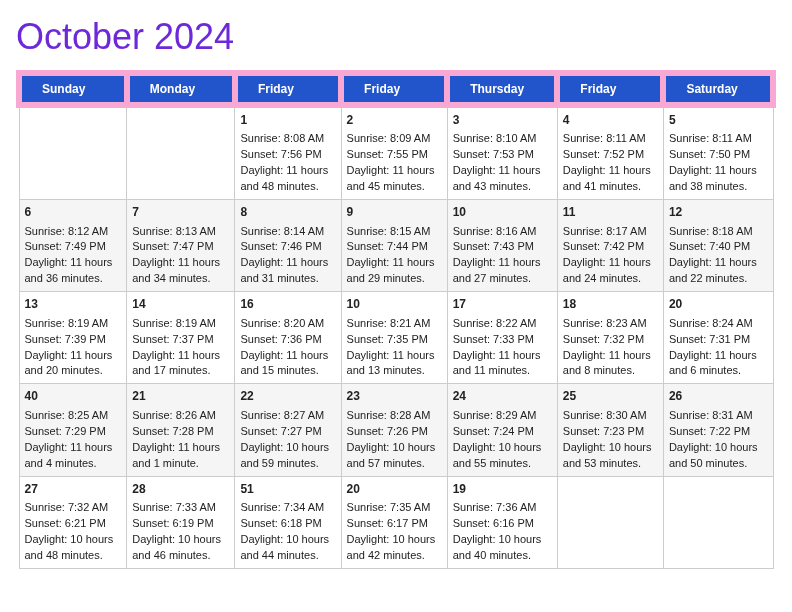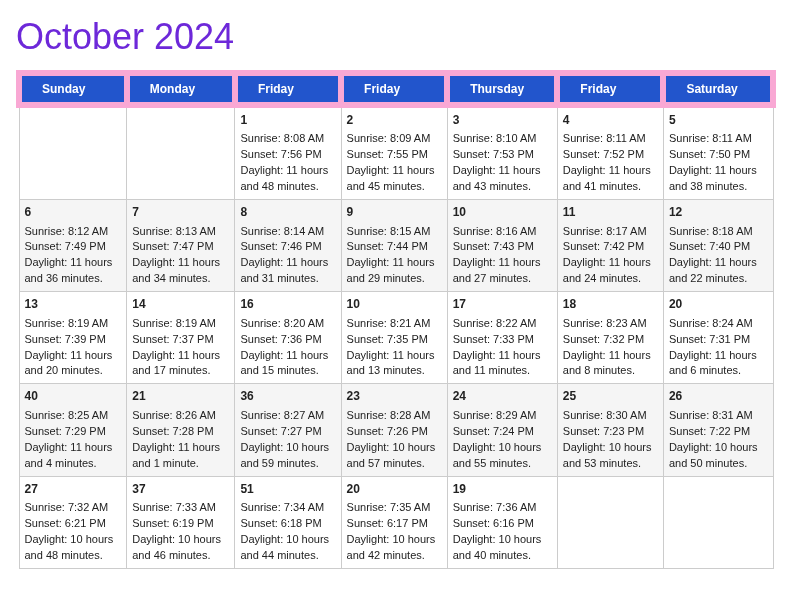--- a/index.html
+++ b/index.html
@@ -128,29 +128,29 @@
         <td><span class="day-num">14</span>Sunrise: 8:19 AM<br>Sunset: 7:37 PM<br>Daylight: 11 hours and 17 minutes.</td>
         <td><span class="day-num">16</span>Sunrise: 8:20 AM<br>Sunset: 7:36 PM<br>Daylight: 11 hours and 15 minutes.</td>
         <td><span class="day-num">10</span>Sunrise: 8:21 AM<br>Sunset: 7:35 PM<br>Daylight: 11 hours and 13 minutes.</td>
         <td><span class="day-num">17</span>Sunrise: 8:22 AM<br>Sunset: 7:33 PM<br>Daylight: 11 hours and 11 minutes.</td>
         <td><span class="day-num">18</span>Sunrise: 8:23 AM<br>Sunset: 7:32 PM<br>Daylight: 11 hours and 8 minutes.</td>
         <td><span class="day-num">20</span>Sunrise: 8:24 AM<br>Sunset: 7:31 PM<br>Daylight: 11 hours and 6 minutes.</td>
       </tr>
       <tr>
         <td><span class="day-num">40</span>Sunrise: 8:25 AM<br>Sunset: 7:29 PM<br>Daylight: 11 hours and 4 minutes.</td>
         <td><span class="day-num">21</span>Sunrise: 8:26 AM<br>Sunset: 7:28 PM<br>Daylight: 11 hours and 1 minute.</td>
-        <td><span class="day-num">36</span>Sunrise: 8:27 AM<br>Sunset: 7:27 PM<br>Daylight: 10 hours and 59 minutes.</td>
+        <td><span class="day-num">22</span>Sunrise: 8:27 AM<br>Sunset: 7:27 PM<br>Daylight: 10 hours and 59 minutes.</td>
         <td><span class="day-num">23</span>Sunrise: 8:28 AM<br>Sunset: 7:26 PM<br>Daylight: 10 hours and 57 minutes.</td>
         <td><span class="day-num">24</span>Sunrise: 8:29 AM<br>Sunset: 7:24 PM<br>Daylight: 10 hours and 55 minutes.</td>
         <td><span class="day-num">25</span>Sunrise: 8:30 AM<br>Sunset: 7:23 PM<br>Daylight: 10 hours and 53 minutes.</td>
         <td><span class="day-num">26</span>Sunrise: 8:31 AM<br>Sunset: 7:22 PM<br>Daylight: 10 hours and 50 minutes.</td>
       </tr>
       <tr>
         <td><span class="day-num">27</span>Sunrise: 7:32 AM<br>Sunset: 6:21 PM<br>Daylight: 10 hours and 48 minutes.</td>
-        <td><span class="day-num">37</span>Sunrise: 7:33 AM<br>Sunset: 6:19 PM<br>Daylight: 10 hours and 46 minutes.</td>
+        <td><span class="day-num">28</span>Sunrise: 7:33 AM<br>Sunset: 6:19 PM<br>Daylight: 10 hours and 46 minutes.</td>
         <td><span class="day-num">51</span>Sunrise: 7:34 AM<br>Sunset: 6:18 PM<br>Daylight: 10 hours and 44 minutes.</td>
         <td><span class="day-num">20</span>Sunrise: 7:35 AM<br>Sunset: 6:17 PM<br>Daylight: 10 hours and 42 minutes.</td>
         <td><span class="day-num">19</span>Sunrise: 7:36 AM<br>Sunset: 6:16 PM<br>Daylight: 10 hours and 40 minutes.</td>
         <td class="cell-empty"></td>
         <td class="cell-empty"></td>
       </tr>
     </tbody>
 </table>
 
 </body></html>

